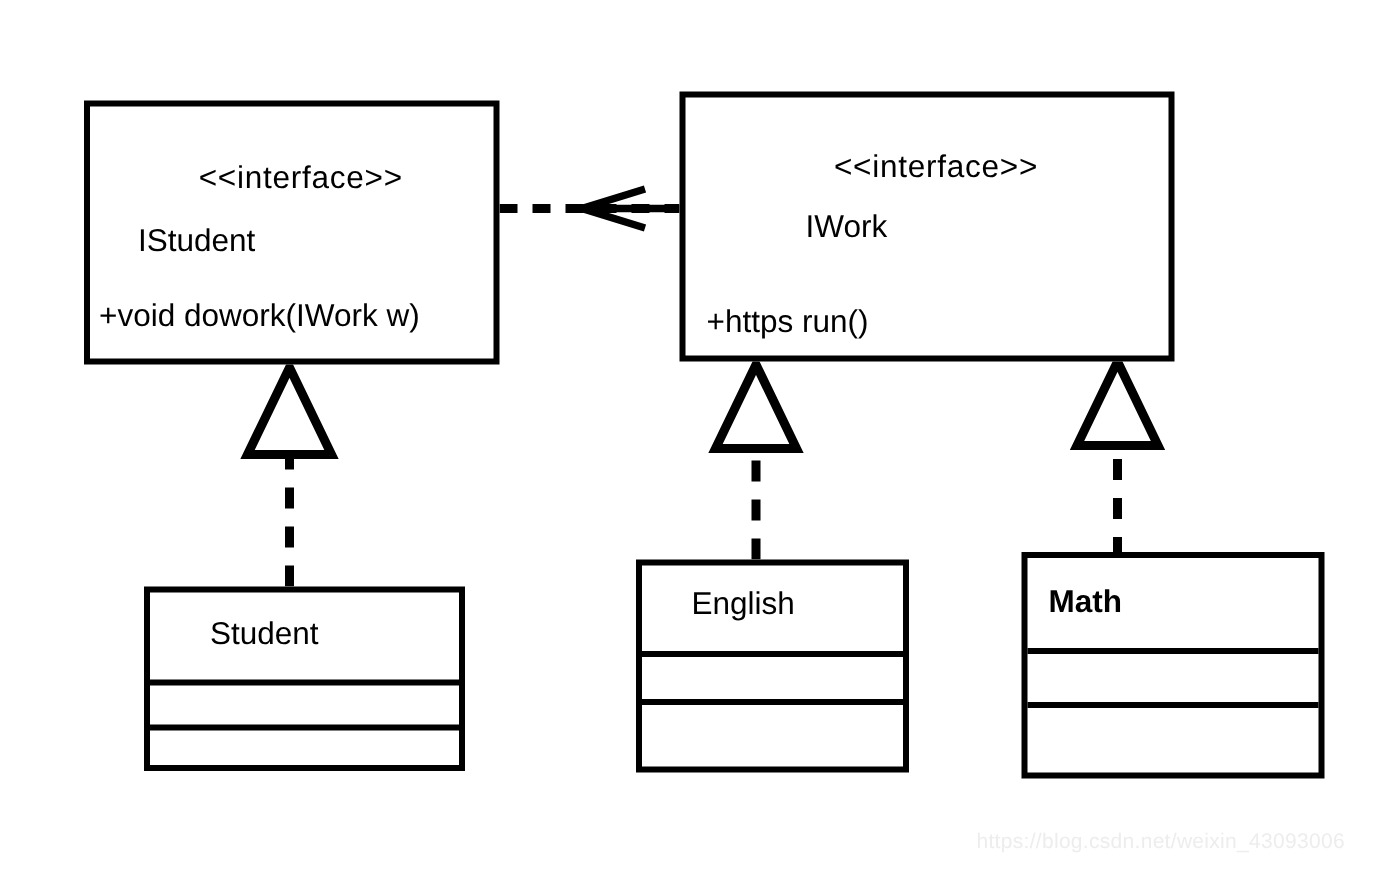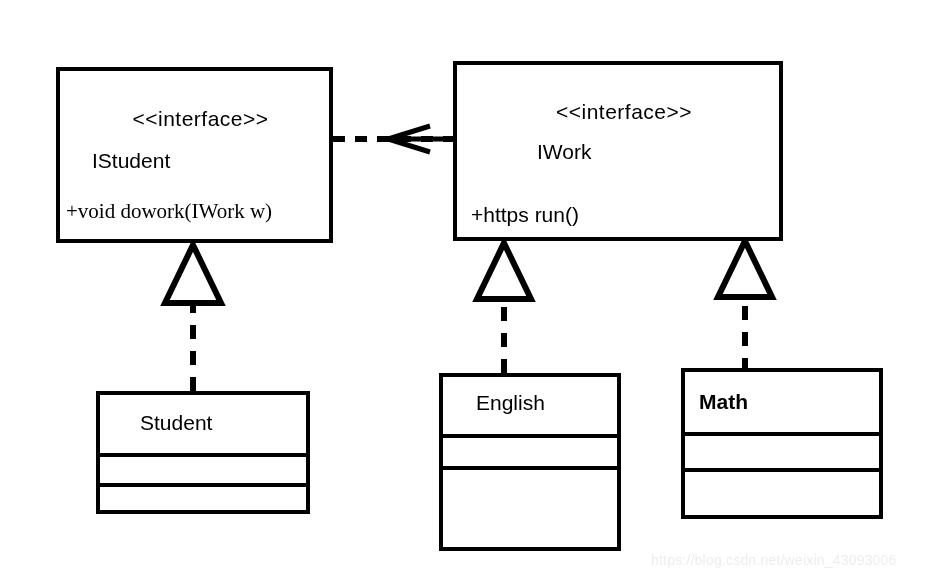--- a/index.html
+++ b/index.html
@@ -120,38 +120,38 @@
     
     <g>
       <line x1="745" y1="372" x2="745" y2="296" stroke="#000000" stroke-width="6" stroke-dasharray="14 12" stroke-linecap="butt"></line>
       <polygon points="745,241 772,297 718,297" fill="#ffffff" stroke="#000000" stroke-width="6" stroke-linejoin="miter"></polygon>
     </g>
   </svg>
 
   <div class="uml-box iface-box" style="left:56px; top:67px; width:277px; height:176px;">
     <div class="iface-stereotype" style="top:36px;">&lt;&lt;interface&gt;&gt;</div>
     <div class="iface-name" style="top:78px; left:32px;">IStudent</div>
-    <div class="iface-method" style="top:128px; left:6px;font-family:Liberation Serif, serif;">+void dowork(IWork w)</div>
+    <div class="iface-method" style="top:128px; left:6px;">+void dowork(IWork w)</div>
   </div>
 
   <div class="uml-box iface-box" style="left:453px; top:61px; width:330px; height:180px;">
     <div class="iface-stereotype" style="top:35px;">&lt;&lt;interface&gt;&gt;</div>
     <div class="iface-name" style="top:75px; left:52px;margin-left:28px;">IWork</div>
     <div class="iface-method" style="top:138px; left:14px;">+https run()</div>
   </div>
 
   <div class="cls-box" style="left:96px; top:391px; width:214px; height:123px;">
     <div class="cls-name" style="top:16px; left:40px;">Student</div>
     <div class="cls-sep" style="top:58px;"></div>
     <div class="cls-compartment" style="top:62px; height:30px;"></div>
     <div class="cls-sep" style="top:88px;"></div>
     <div class="cls-compartment" style="top:92px; height:27px;"></div>
   </div>
 
-  <div class="cls-box" style="left:439px; top:373px; width:182px; height:178px;">
+  <div class="cls-box" style="left:424px; top:373px; width:182px; height:142px;">
     <div class="cls-name" style="top:14px; left:33px;">English</div>
     <div class="cls-sep" style="top:57px;"></div>
     <div class="cls-compartment" style="top:61px; height:32px;"></div>
     <div class="cls-sep" style="top:89px;"></div>
     <div class="cls-compartment" style="top:93px; height:45px;"></div>
   </div>
 
   <div class="cls-box" style="left:681px; top:368px; width:202px; height:151px;font-weight:bold;">
     <div class="cls-name" style="top:18px; left:14px;">Math</div>
     <div class="cls-sep" style="top:60px;"></div>

